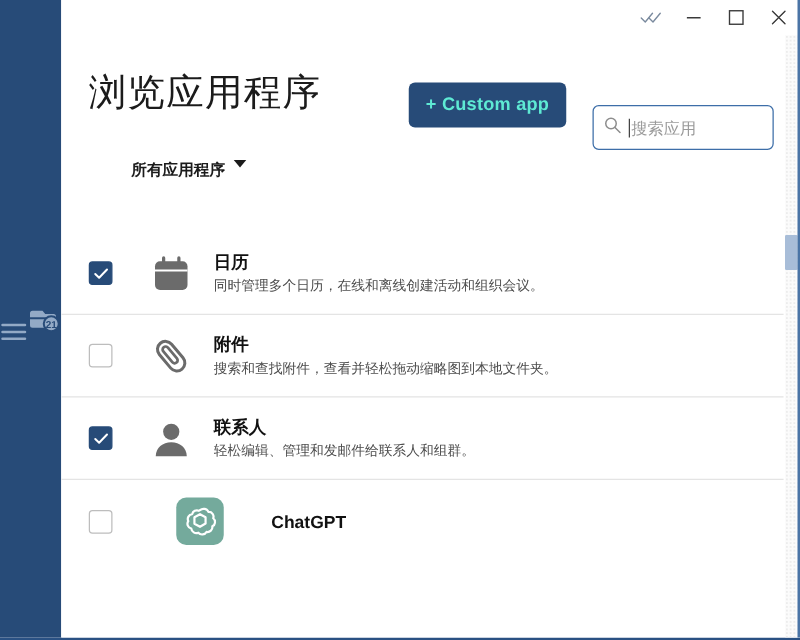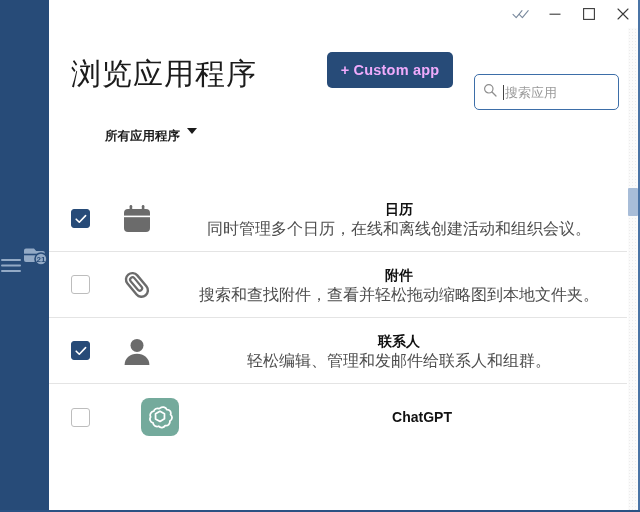--- a/index.html
+++ b/index.html
@@ -85,35 +85,35 @@
   }
   .page-title {
     font-size: 30px;
     color: #1b1b1b;
     letter-spacing: 1px;
     white-space: nowrap;
     flex: 0 0 auto;
   }
   .custom-app-btn {
     position: absolute;
-    left: 278px; top: 52px;
+    left: 278px; top: 66px;
     width: 126px; height: 36px;
     background: #274b78;
     border: none;
     border-radius: 5px;
-    color: #f0abfc;
+    color: #5eead4;
     font-size: 14.5px;
     font-weight: bold;
     font-family: "Liberation Sans", sans-serif;
     cursor: pointer;
     letter-spacing: 0.2px;
   }
   .search-wrap {
     position: absolute;
-    left: 425px; top: 74px;
+    left: 425px; top: 84px;
     width: 145px; height: 36px;
     border: 1.6px solid #3d6ea8;
     border-radius: 5px;
     background: #ffffff;
     display: flex;
     align-items: center;
     padding: 0 8px;
   }
   .search-icon { flex: 0 0 auto; margin-right: 6px; }
   .caret {
@@ -154,21 +154,20 @@
     border-top: 6px solid #1b1b1b;
   }
 
   
   .app-list {
     position: absolute;
     left: 0; top: 186px;
     width: 578px;
     height: 326px;
     overflow: hidden;
-    text-align: center;
   }
   .app-row {
     position: relative;
     height: 66px;
     display: flex;
     align-items: center;
     padding-left: 22px;
     border-bottom: 1px solid #e4e4e4;
   }
   .app-row:last-child { border-bottom: none; gap: 23px; }
@@ -203,21 +202,21 @@
     min-width: 0;
   }
   .app-name {
     font-size: 14px;
     font-weight: bold;
     color: #111111;
     line-height: 18px;
     white-space: nowrap;
   }
   .app-desc {
-    font-size: 16px;
+    font-size: 11px;
     color: #4d4d4d;
     line-height: 18px;
     margin-top: 2px;
     white-space: nowrap;
     overflow: hidden;
     text-overflow: ellipsis;
   }
   .chatgpt-tile {
     width: 38px; height: 38px;
     background: #74aa9c;

